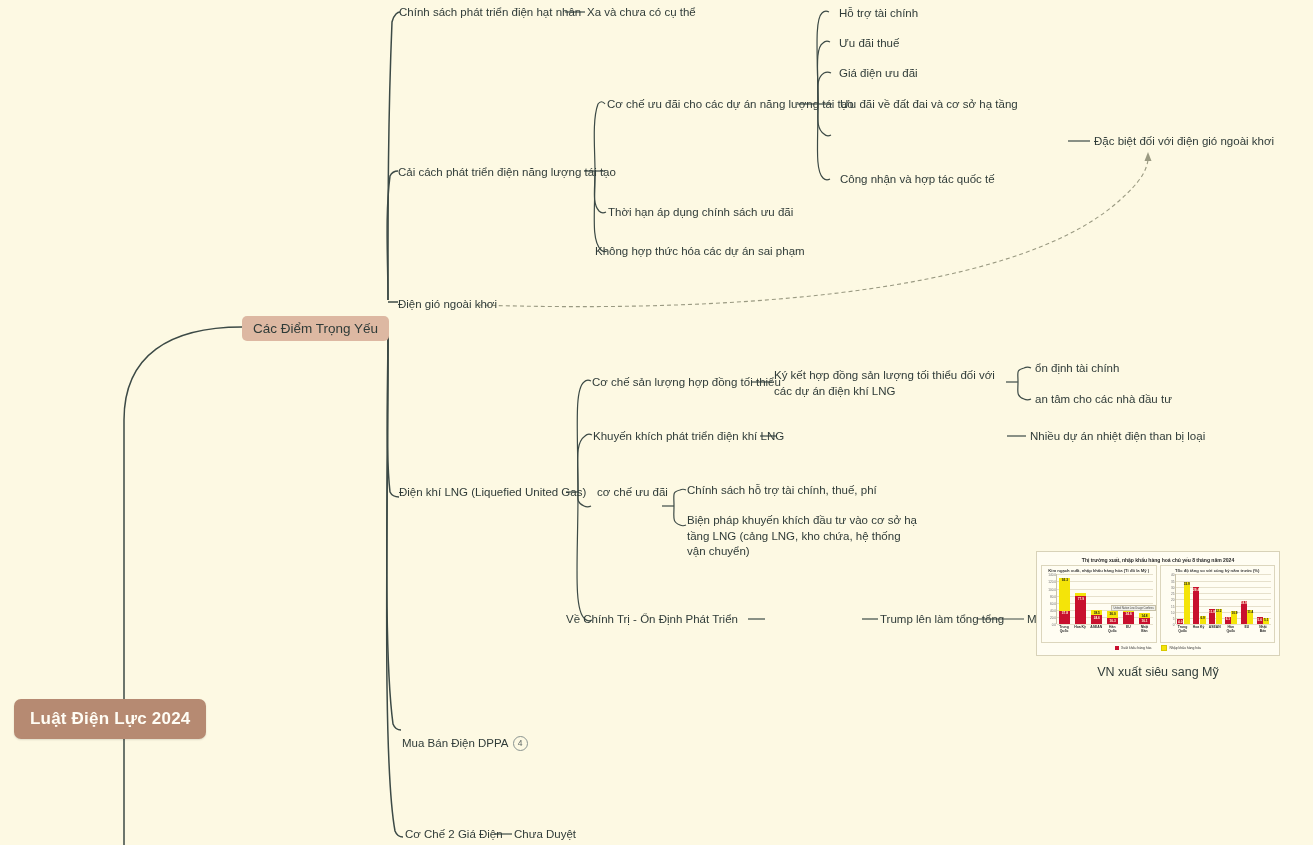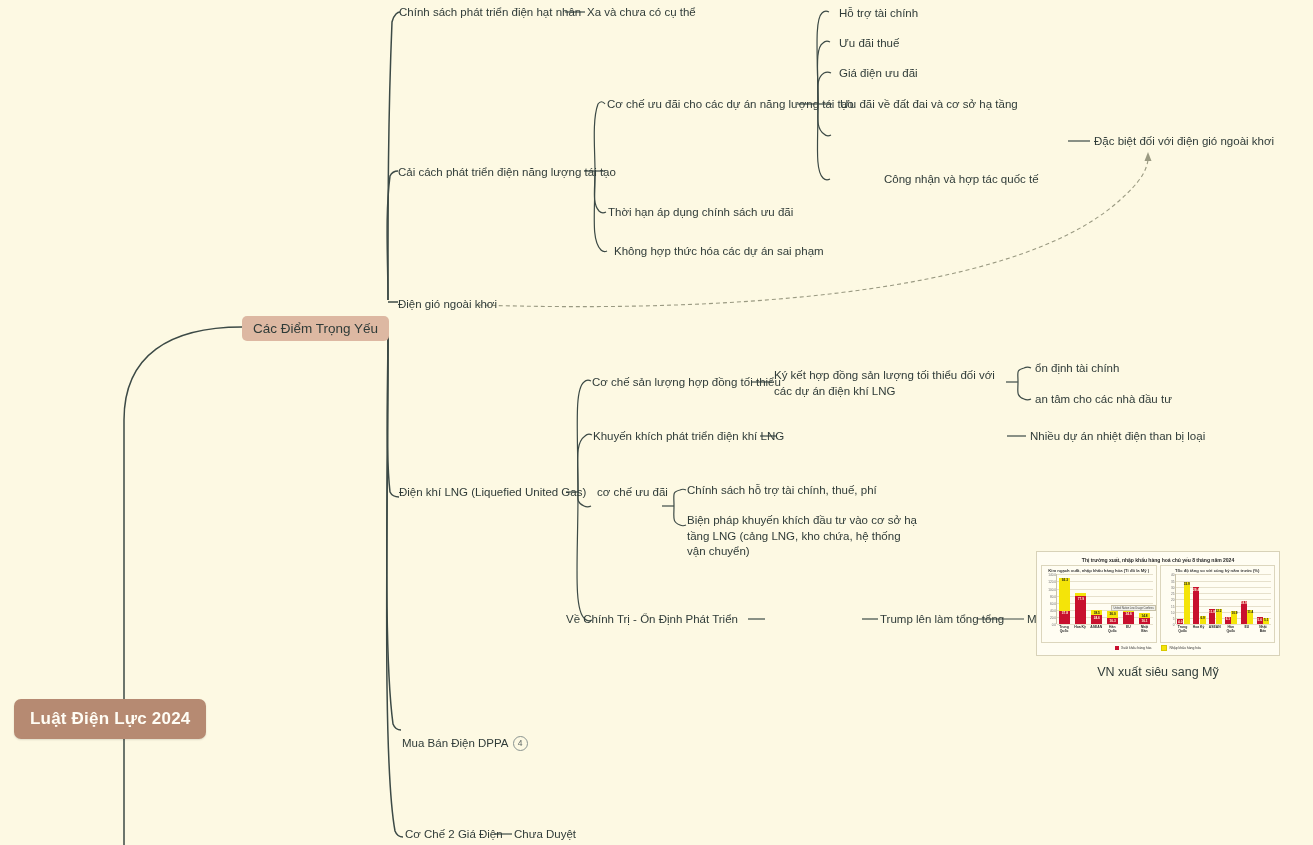--- a/index.html
+++ b/index.html
@@ -297,27 +297,27 @@
   <div class="branch-node" style="left:242px; top:316px;">
     <span>Các Điểm Trọng Yếu</span>
   </div>
 
   <div class="node" style="left:399px; top:5px;">Chính sách phát triển điện hạt nhân</div>
   <div class="node" style="left:587px; top:5px;">Xa và chưa có cụ thể</div>
 
   <div class="node" style="left:398px; top:165px;">Cải cách phát triển điện năng lượng tái tạo</div>
   <div class="node" style="left:607px; top:97px;">Cơ chế ưu đãi cho các dự án năng lượng tái tạo</div>
   <div class="node" style="left:608px; top:205px;">Thời hạn áp dụng chính sách ưu đãi</div>
-  <div class="node" style="left:614px; top:244px;text-align:center;">Không hợp thức hóa các dự án sai phạm</div>
+  <div class="node" style="left:595px; top:244px;text-align:center;">Không hợp thức hóa các dự án sai phạm</div>
 
   <div class="node" style="left:839px; top:6px;">Hỗ trợ tài chính</div>
   <div class="node" style="left:839px; top:36px;">Ưu đãi thuế</div>
   <div class="node" style="left:839px; top:66px;">Giá điện ưu đãi</div>
   <div class="node" style="left:840px; top:97px;">Ưu đãi về đất đai và cơ sở hạ tầng</div>
-  <div class="node" style="left:840px; top:172px;margin-left:44px;">Công nhận và hợp tác quốc tế</div>
+  <div class="node" style="left:840px; top:172px;">Công nhận và hợp tác quốc tế</div>
   <div class="node" style="left:1094px; top:134px;">Đặc biệt đối với điện gió ngoài khơi</div>
 
   <div class="node" style="left:398px; top:297px;">Điện gió ngoài khơi</div>
 
   <div class="node" style="left:399px; top:485px;">Điện khí LNG (Liquefied United Gas)</div>
   <div class="node" style="left:592px; top:375px;">Cơ chế sản lượng hợp đồng tối thiểu</div>
   <div class="node" style="left:593px; top:429px;">Khuyến khích phát triển điện khí LNG</div>
   <div class="node" style="left:597px; top:485px;">cơ chế ưu đãi</div>
 
   <div class="node" style="left:774px; top:368px; width:232px;">Ký kết hợp đồng sản lượng tối thiểu đối với các dự án điện khí LNG</div>

